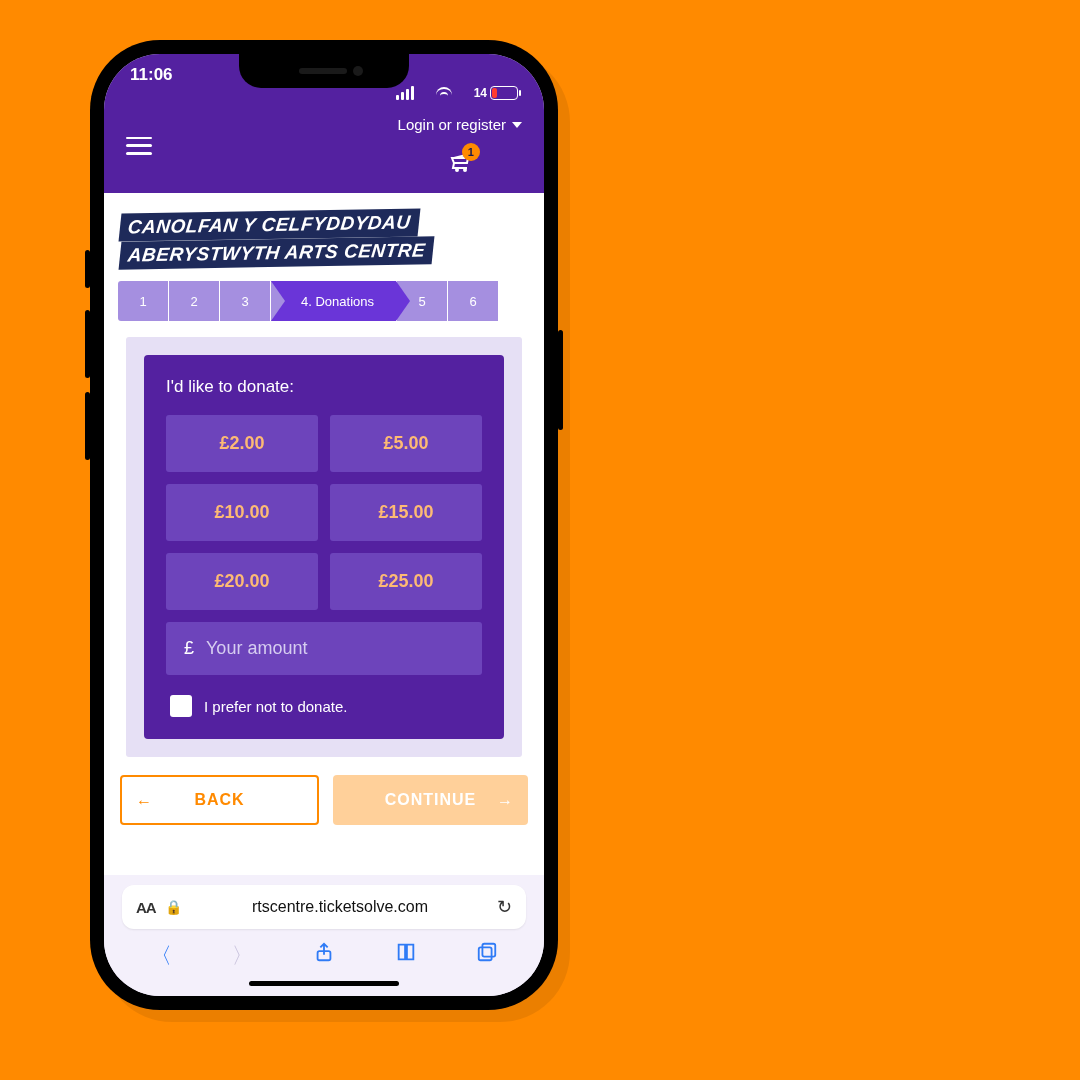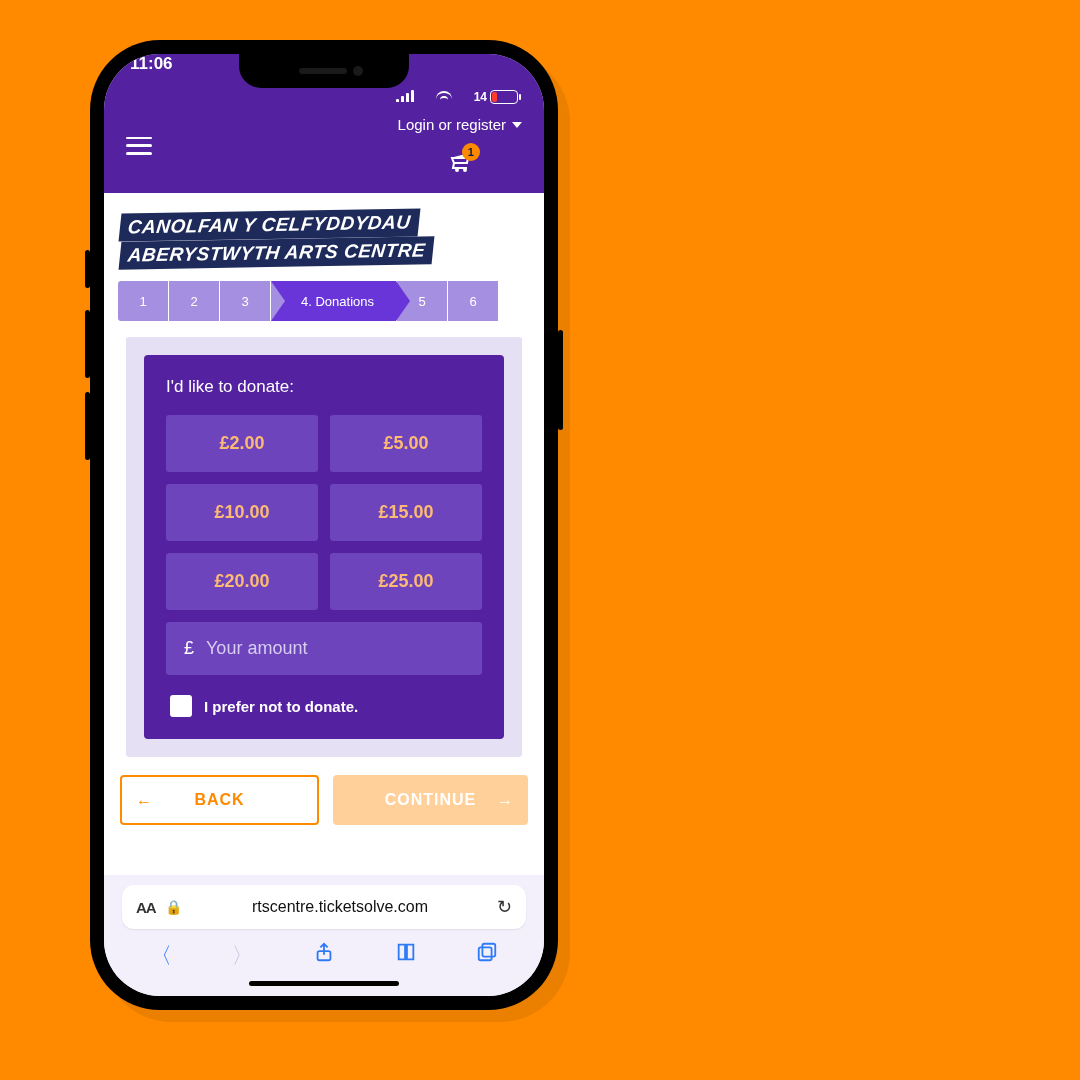--- a/index.html
+++ b/index.html
@@ -17,21 +17,21 @@
   .notch {
     position:absolute; top:0; left:50%; transform:translateX(-50%);
     width:170px; height:34px; background:#000;
     border-bottom-left-radius:22px; border-bottom-right-radius:22px; z-index:20;
   }
   .notch::before { content:""; position:absolute; right:46px; top:12px; width:10px; height:10px; background:#1a1a1a; border-radius:50%; }
   .notch::after  { content:""; position:absolute; left:60px; top:14px; width:48px; height:6px; background:#1a1a1a; border-radius:4px; }
 
   
   .statusbar {
-    height:48px; background:#5421a0; color:#fff; display:flex; align-items:flex-start;
+    height:48px; background:#5421a0; color:#fff; display:flex; align-items:center;
     justify-content:space-between; padding:0 26px 6px 26px; font-size:17px; font-weight:600;
   }
   .status-right { display:flex; align-items:center; gap:22px; font-size:13px;margin-top:36px; }
   .signal { display:inline-flex; align-items:flex-end; gap:2px; }
   .signal i { width:3px; background:#fff; display:inline-block; border-radius:1px;}
   .signal i:nth-child(1){height:5px} .signal i:nth-child(2){height:8px}
   .signal i:nth-child(3){height:11px} .signal i:nth-child(4){height:14px}
   .wifi { width:16px; height:12px; position:relative; }
   .wifi::before{content:"";position:absolute;inset:0;border:2px solid #fff;border-bottom:none;border-left:none;border-right:none;border-radius:16px 16px 0 0;}
   .wifi::after{content:"";position:absolute;left:4px;right:4px;top:5px;bottom:0;border:2px solid #fff;border-bottom:none;border-left:none;border-right:none;border-radius:10px 10px 0 0;}
@@ -77,21 +77,21 @@
 
   .donate-card{background:#5421a0;border-radius:4px;padding:22px;color:#fff;}
   .donate-title{font-size:17px;margin-bottom:18px;}
   .amount-grid{display:grid;grid-template-columns:1fr 1fr;gap:12px;}
   .amount-btn{background:#6d44bb;border:none;color:#fdba74;font-size:18px;font-weight:700;padding:18px 0;border-radius:3px;cursor:pointer;}
   .custom-row{margin-top:12px;background:#6d44bb;border-radius:3px;display:flex;align-items:center;padding:16px 18px;font-size:18px;gap:12px;}
   .custom-row input{background:transparent;border:none;color:#fff;font-size:18px;flex:1;outline:none;}
   .custom-row input::placeholder{color:#d6cdf0;}
   .prefer-row{display:flex;align-items:center;gap:12px;margin-top:20px;padding:0 4px;}
   .checkbox{width:22px;height:22px;background:#fff;border-radius:3px;cursor:pointer;}
-  .prefer-label{font-size:15px;font-weight:bold;}
+  .prefer-label{font-size:15px;}
 
   
   .nav-row{display:flex;gap:14px;padding:6px 16px 14px 16px;background:#fff;position:relative;}
   .nav-btn{flex:1;height:50px;border-radius:4px;display:flex;align-items:center;justify-content:center;font-weight:800;letter-spacing:1px;font-size:16px;cursor:pointer;position:relative;}
   .nav-back{border:2px solid #FF8A00;color:#FF8A00;background:#fff;}
   .nav-back .arrow{position:absolute;left:14px;}
   .nav-continue{background:#ffd09a;color:#fff;}
   .nav-continue .arrow{position:absolute;right:14px;}
   .ghost-text{position:absolute; left:42px; top:16px; color:#d6d0e6; font-size:16px; font-weight:400; pointer-events:none;}
 

